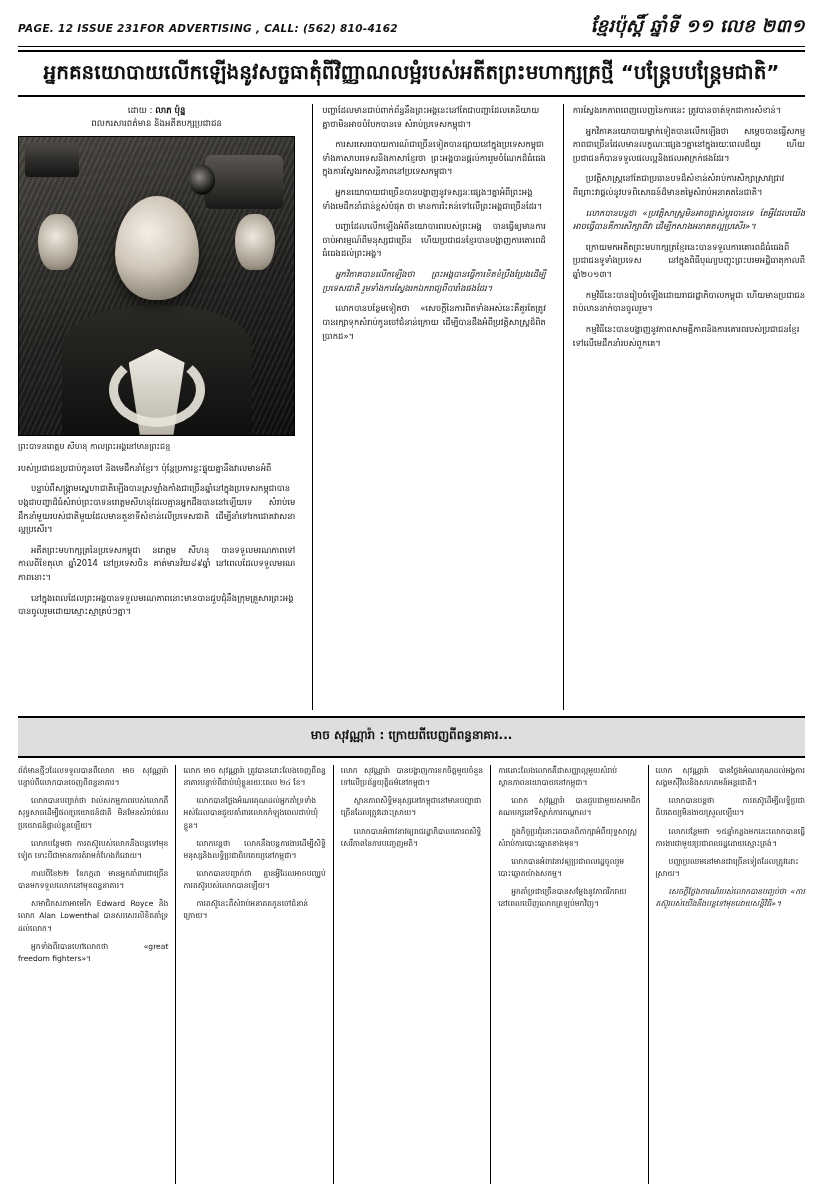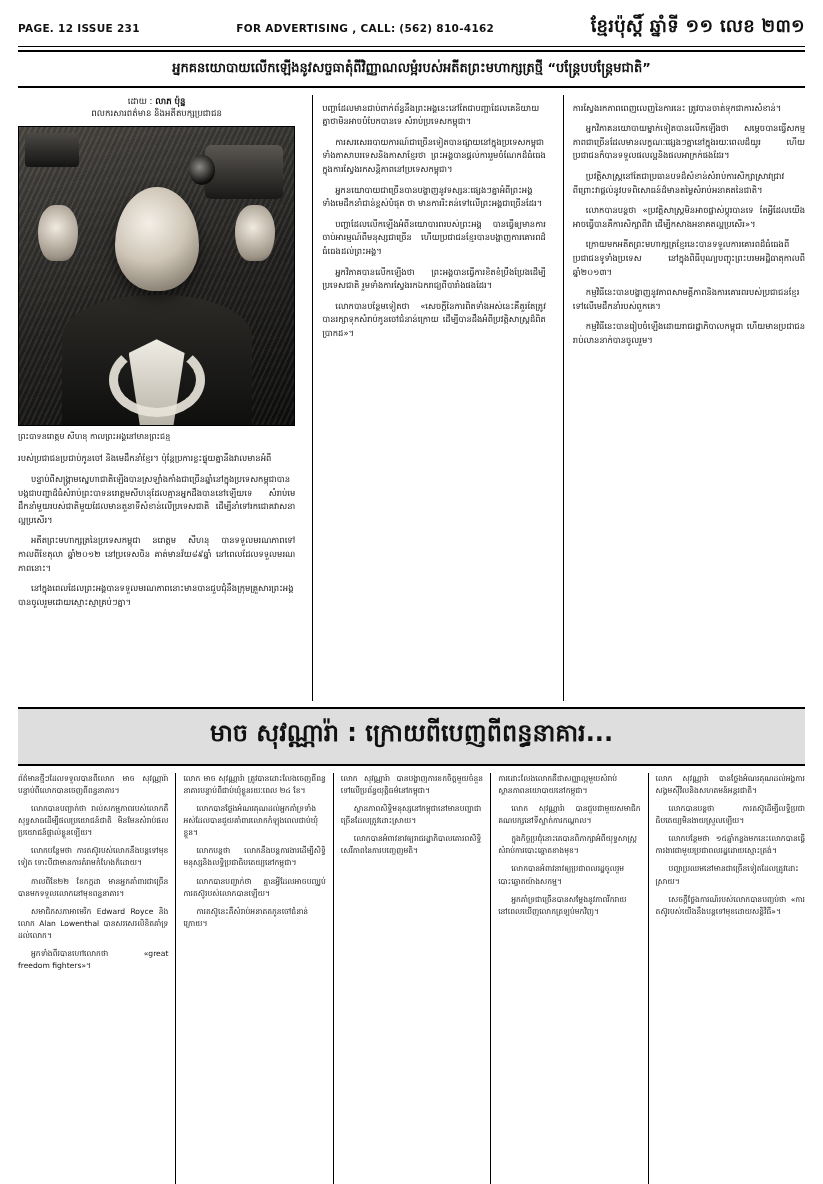--- a/index.html
+++ b/index.html
@@ -21,40 +21,41 @@
 
   
   .masthead {
     display: flex;
     align-items: center;
     justify-content: space-between;
     font-weight: bold;
     font-size: 10.5px;
     letter-spacing: .3px;
     padding-bottom: 5px;
+    font-style: italic;
   }
   .masthead .left { white-space: nowrap; }
-  .masthead .center { flex: 1; text-align: center; white-space: nowrap; }
+  .masthead .center { flex: 1; text-align: left; white-space: nowrap; }
   .masthead .right {
     white-space: nowrap;
     font-size: 18px;
     font-family: "DejaVu Sans", sans-serif;
   }
   .rule-thin { border-top: 1px solid #000; }
 
   
   .headline-band {
     border-top: 2.5px solid #000;
     border-bottom: 2.5px solid #000;
     padding: 7px 0 9px 0;
     margin-top: 3px;
   }
   .headline {
     text-align: center;
-    font-size: 13px;
+    font-size: 20px;
     font-weight: bold;
     line-height: 1.35;
     font-family: "DejaVu Sans", sans-serif;
   }
 
   
   .article-top {
     display: flex;
     gap: 8px;
     margin-top: 7px;
@@ -164,35 +165,35 @@
     width: 54px; height: 34px;
     background: linear-gradient(#4c4945, #141413);
     border-radius: 4px;
   }
   .caption {
     font-size: 8px;
     margin-top: 5px;
     margin-bottom: 8px;
     font-family: "DejaVu Sans", sans-serif;
   }
-  p { margin: 7px 0 7px 0; }
+  p { margin: 0 0 7px 0; }
   p.indent { text-indent: 13px; }
-  p.italic { }
+  p.italic { font-style: italic; }
 
   
   .band2 {
     margin-top: 6px;
     border-top: 2.5px solid #000;
     border-bottom: 2.5px solid #000;
     background: #dedede;
     padding: 9px 0 11px 0;
   }
   .band2 .headline2 {
     text-align: center;
-    font-size: 24px;
+    font-size: 12px;
     font-weight: bold;
     font-family: "DejaVu Sans", sans-serif;
   }
 
   
   .article-bottom {
     display: flex;
     margin-top: 7px;
     height: 432px;
   }
@@ -244,42 +245,42 @@
           <div class="torso"></div>
           <div class="shirt"></div>
           <div class="garland"></div>
           <div class="head"></div>
         </div>
         <div class="caption">ព្រះបាទនរោត្តម សីហនុ កាលព្រះអង្គនៅមានព្រះជន្ម</div>
       </div>
 
       <p>របស់ប្រជាជនប្រជាប់កូនចៅ  និងមេដឹកនាំខ្មែរ។  ប៉ុន្តែប្រការខ្លះផ្ទុយគ្នានឹងវាលមានអំពី</p>
       <p class="indent">បន្ទាប់ពីសង្គ្រាមស្នេហាជាតិឡើងបានស្រឡាំងកាំងជាច្រើនឆ្នាំនៅក្នុងប្រទេសកម្ពុជាបានបង្កជាបញ្ហាដ៏ធំសំរាប់ព្រះបាទនរោត្តមសីហនុដែលគ្មានអ្នកដឹងបាននៅឡើយទេ សំរាប់មេដឹកនាំមួយរបស់ជាតិមួយដែលមានតួនាទីសំខាន់លើប្រទេសជាតិ ដើម្បីនាំទៅរកជោគវាសនាល្អប្រសើរ។</p>
-      <p class="indent">អតីតព្រះមហាក្សត្រនៃប្រទេសកម្ពុជា នរោត្តម សីហនុ បានទទួលមរណភាពទៅកាលពីខែតុលា ឆ្នាំ២០១២ នៅប្រទេសចិន គាត់មានវ័យ៨៩ឆ្នាំ នៅពេលដែលទទួលមរណភាពនោះ។</p>
+      <p class="indent">អតីតព្រះមហាក្សត្រនៃប្រទេសកម្ពុជា នរោត្តម សីហនុ បានទទួលមរណភាពទៅកាលពីខែតុលា ឆ្នាំ2014 នៅប្រទេសចិន គាត់មានវ័យ៨៩ឆ្នាំ នៅពេលដែលទទួលមរណភាពនោះ។</p>
       <p class="indent">នៅក្នុងពេលដែលព្រះអង្គបានទទួលមរណភាពនោះមានបានជួបជុំនឹងក្រុមគ្រួសារព្រះអង្គបានចូលរួមដោយស្មោះស្មាគ្រប់ៗគ្នា។</p>
     </div>
 
     <div class="col c2">
       <p>បញ្ហាដែលមានជាប់ពាក់ព័ន្ធនឹងព្រះអង្គនេះនៅតែជាបញ្ហាដែលគេនិយាយគ្នាថាមិនអាចបំបែកបានទេ សំរាប់ប្រទេសកម្ពុជា។</p>
       <p class="indent">ការសរសេររបាយការណ៍ជាច្រើនទៀតបានផ្សាយនៅក្នុងប្រទេសកម្ពុជា ទាំងភាសាបរទេសនិងភាសាខ្មែរថា ព្រះអង្គបានផ្តល់ការរួមចំណែកដ៏ធំធេងក្នុងការស្វែងរកសន្តិភាពនៅប្រទេសកម្ពុជា។</p>
       <p class="indent">អ្នកនយោបាយជាច្រើនបានបង្ហាញនូវទស្សនៈផ្សេងៗគ្នាអំពីព្រះអង្គ ទាំងមេដឹកនាំជាន់ខ្ពស់បំផុត ថា មានការរិះគន់ទៅលើព្រះអង្គជាច្រើនដែរ។</p>
       <p class="indent">បញ្ហាដែលលើកឡើងអំពីនយោបារពរបស់ព្រះអង្គ បានធ្វើឲ្យមានការចាប់អារម្មណ៍ពីមនុស្សជាច្រើន ហើយប្រជាជនខ្មែរបានបង្ហាញការគោរពដ៏ធំធេងដល់ព្រះអង្គ។</p>
       <p class="indent italic">អ្នកវិភាគបានលើកឡើងថា ព្រះអង្គបានធ្វើការខិតខំប្រឹងប្រែងដើម្បីប្រទេសជាតិ រួមទាំងការស្វែងរកឯករាជ្យពីបារាំងផងដែរ។</p>
       <p class="indent">លោកបានបន្ថែមទៀតថា «សេចក្តីនៃការពិតទាំងអស់នេះគឺគួរតែត្រូវបានរក្សាទុកសំរាប់កូនចៅជំនាន់ក្រោយ ដើម្បីបានដឹងអំពីប្រវត្តិសាស្ត្រដ៏ពិតប្រាកដ»។</p>
       <p class="indent italic"></p>
     </div>
 
     <div class="col c3">
       <p>ការស្វែងរកភាពពេញលេញនៃការនេះ ត្រូវបានចាត់ទុកជាការសំខាន់។</p>
       <p class="indent">អ្នកវិភាគនយោបាយម្នាក់ទៀតបានលើកឡើងថា សម្តេចបានធ្វើសកម្មភាពជាច្រើនដែលមានលក្ខណៈផ្សេងៗគ្នានៅក្នុងរយៈពេលដ៏យូរ ហើយប្រជាជនក៏បានទទួលផលល្អនិងផលអាក្រក់ផងដែរ។</p>
       <p class="indent">ប្រវត្តិសាស្ត្រនៅតែជាប្រធានបទដ៏សំខាន់សំរាប់ការសិក្សាស្រាវជ្រាវ ពីព្រោះវាផ្តល់នូវបទពិសោធន៍ដ៏មានតម្លៃសំរាប់អនាគតនៃជាតិ។</p>
       <p class="indent italic">លោកបានបន្តថា «ប្រវត្តិសាស្ត្រមិនអាចផ្លាស់ប្តូរបានទេ តែអ្វីដែលយើងអាចធ្វើបានគឺការសិក្សាពីវា ដើម្បីកសាងអនាគតល្អប្រសើរ»។</p>
       <p class="indent">ក្រោយមកអតីតព្រះមហាក្សត្រខ្មែរនេះបានទទួលការគោរពដ៏ធំធេងពីប្រជាជនទូទាំងប្រទេស នៅក្នុងពិធីបុណ្យបញ្ចុះព្រះបរមអដ្ឋិធាតុកាលពីឆ្នាំ២០១៣។</p>
+      <p class="indent">កម្មវិធីនេះបានរៀបចំឡើងដោយរាជរដ្ឋាភិបាលកម្ពុជា ហើយមានប្រជាជនរាប់លាននាក់បានចូលរួម។</p>
       <p class="indent">កម្មវិធីនេះបានបង្ហាញនូវភាពសាមគ្គីភាពនិងការគោរពរបស់ប្រជាជនខ្មែរទៅលើមេដឹកនាំរបស់ពួកគេ។</p>
-      <p class="indent">កម្មវិធីនេះបានរៀបចំឡើងដោយរាជរដ្ឋាភិបាលកម្ពុជា ហើយមានប្រជាជនរាប់លាននាក់បានចូលរួម។</p>
     </div>
   </div>
 
   <div class="band2">
     <div class="headline2">មាច  សុវណ្ណារ៉ា :  ក្រោយពីបេញពីពន្ធនាគារ...</div>
   </div>
 
   <div class="article-bottom">
     <div class="bcol">
       <p>ព័ត៌មានថ្មីៗដែលទទួលបានពីលោក មាច សុវណ្ណារ៉ា បន្ទាប់ពីលោកបានចេញពីពន្ធនាគារ។</p>

